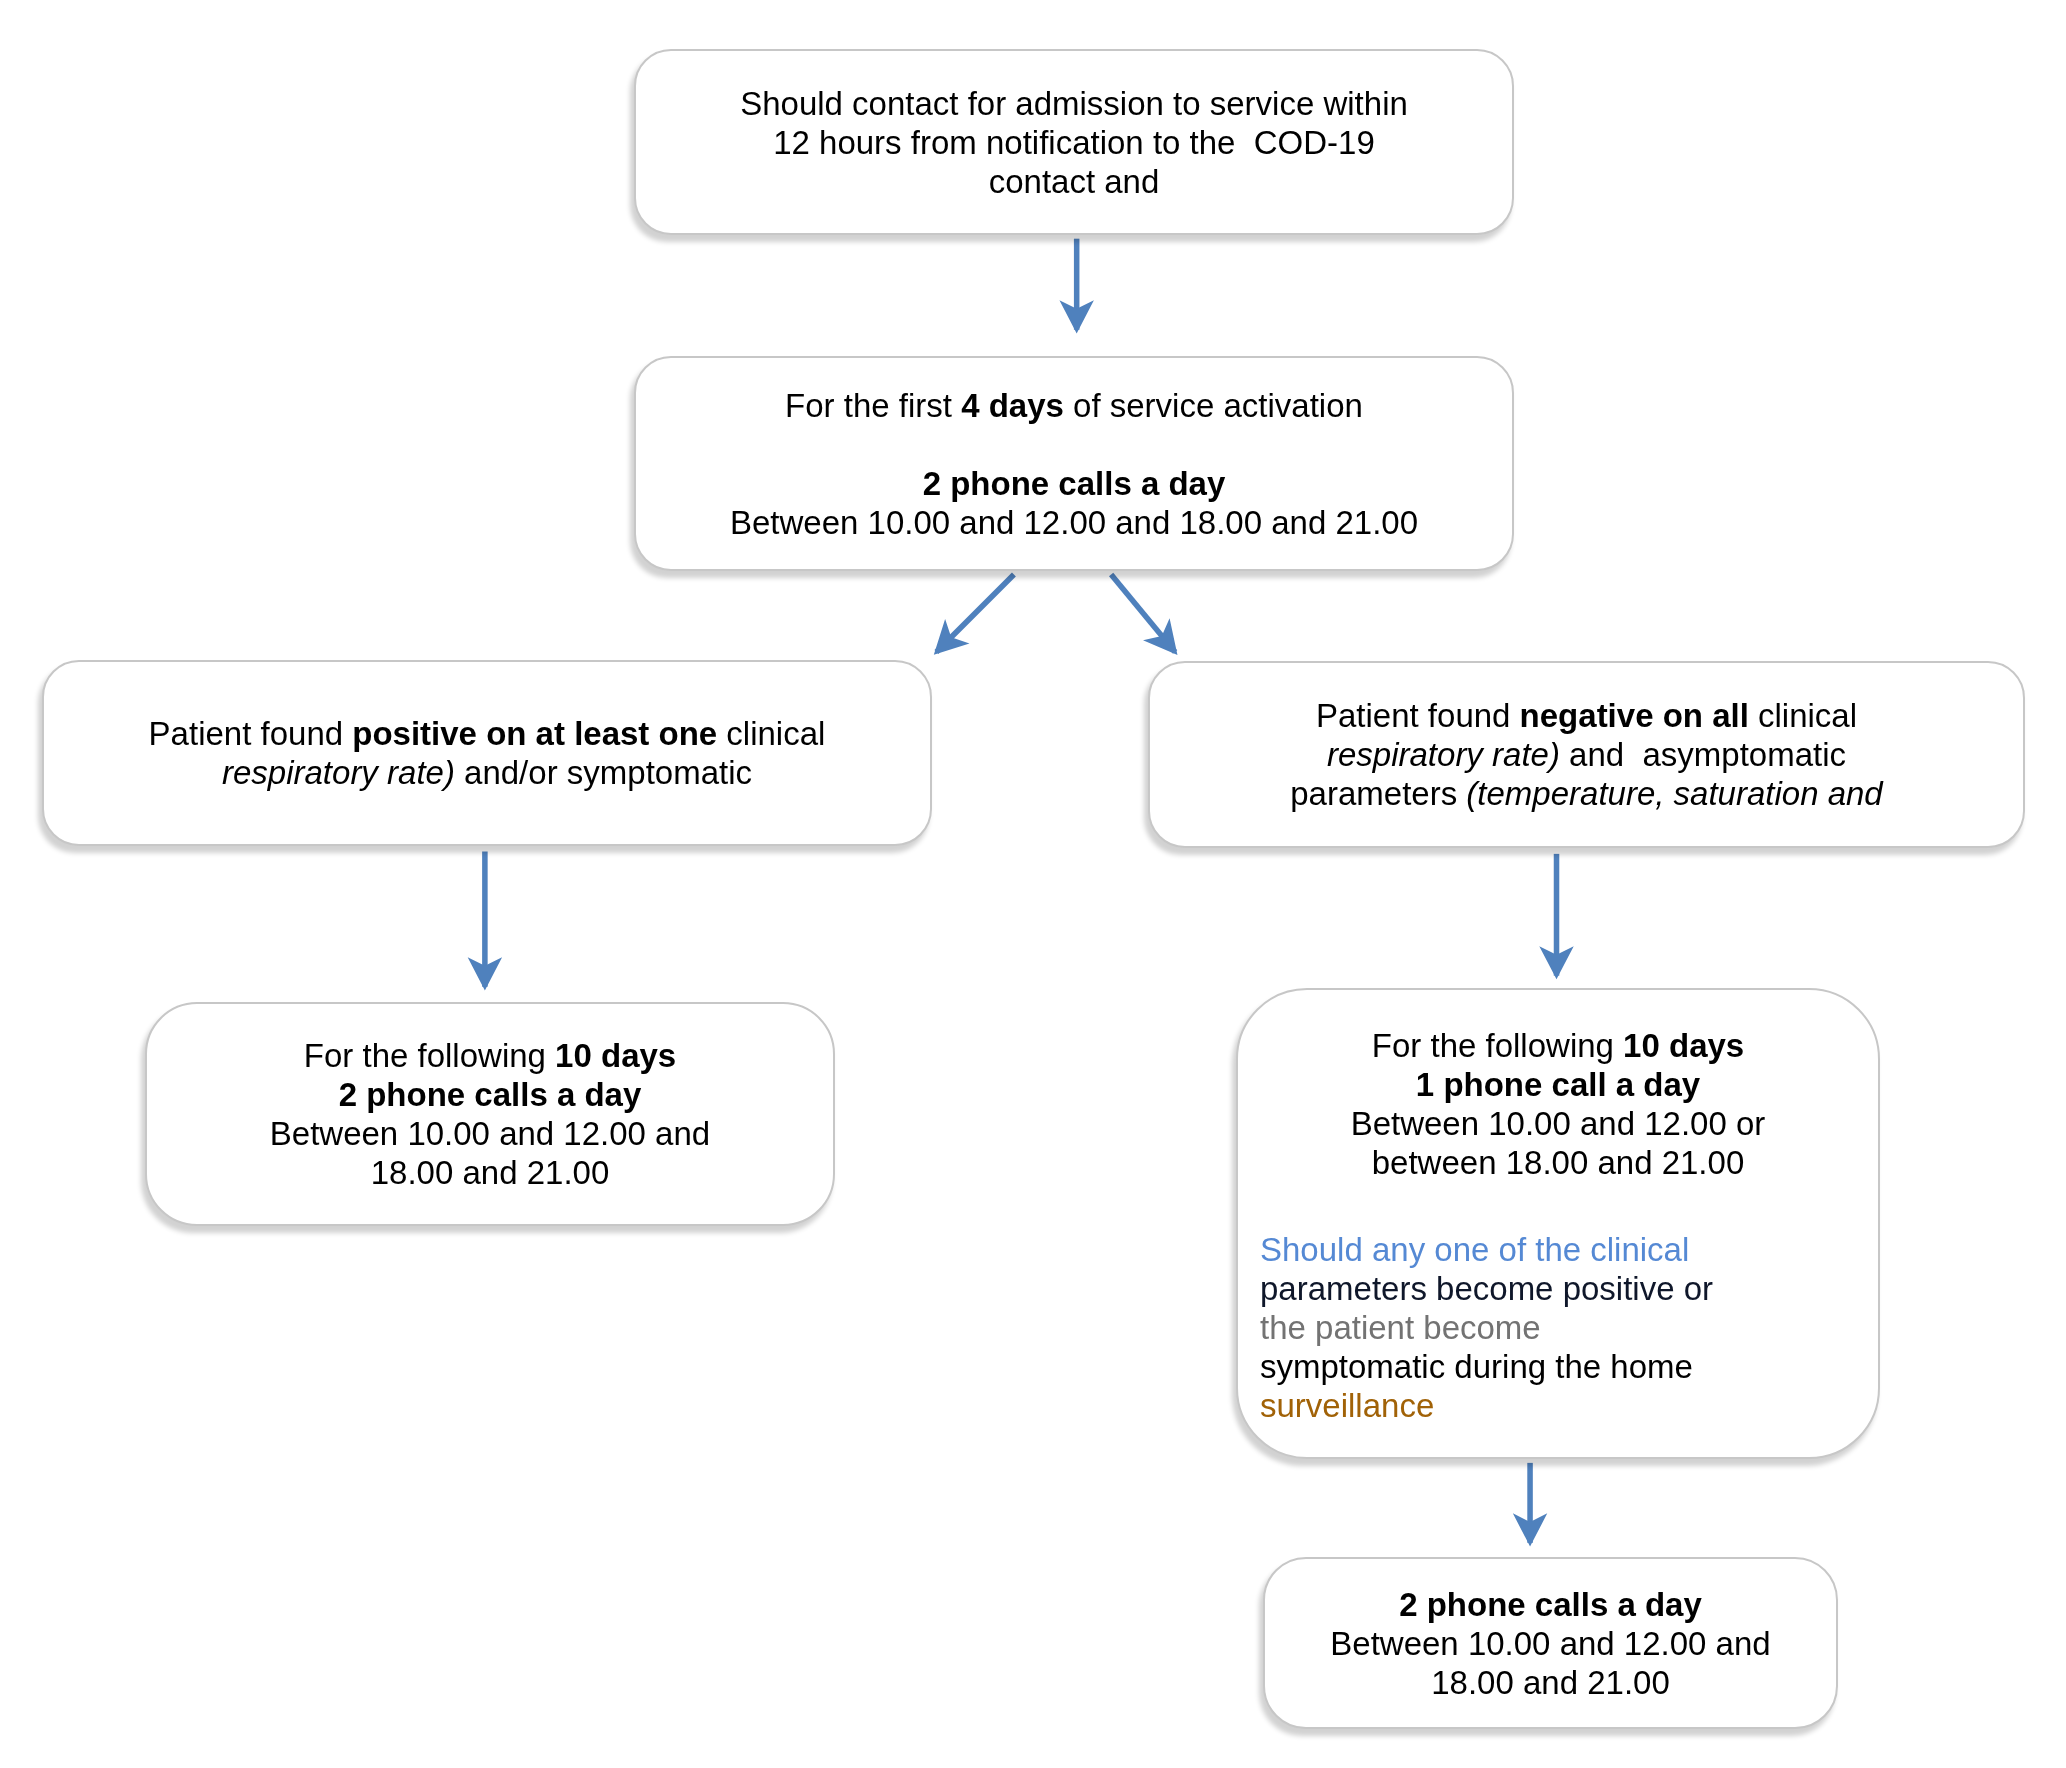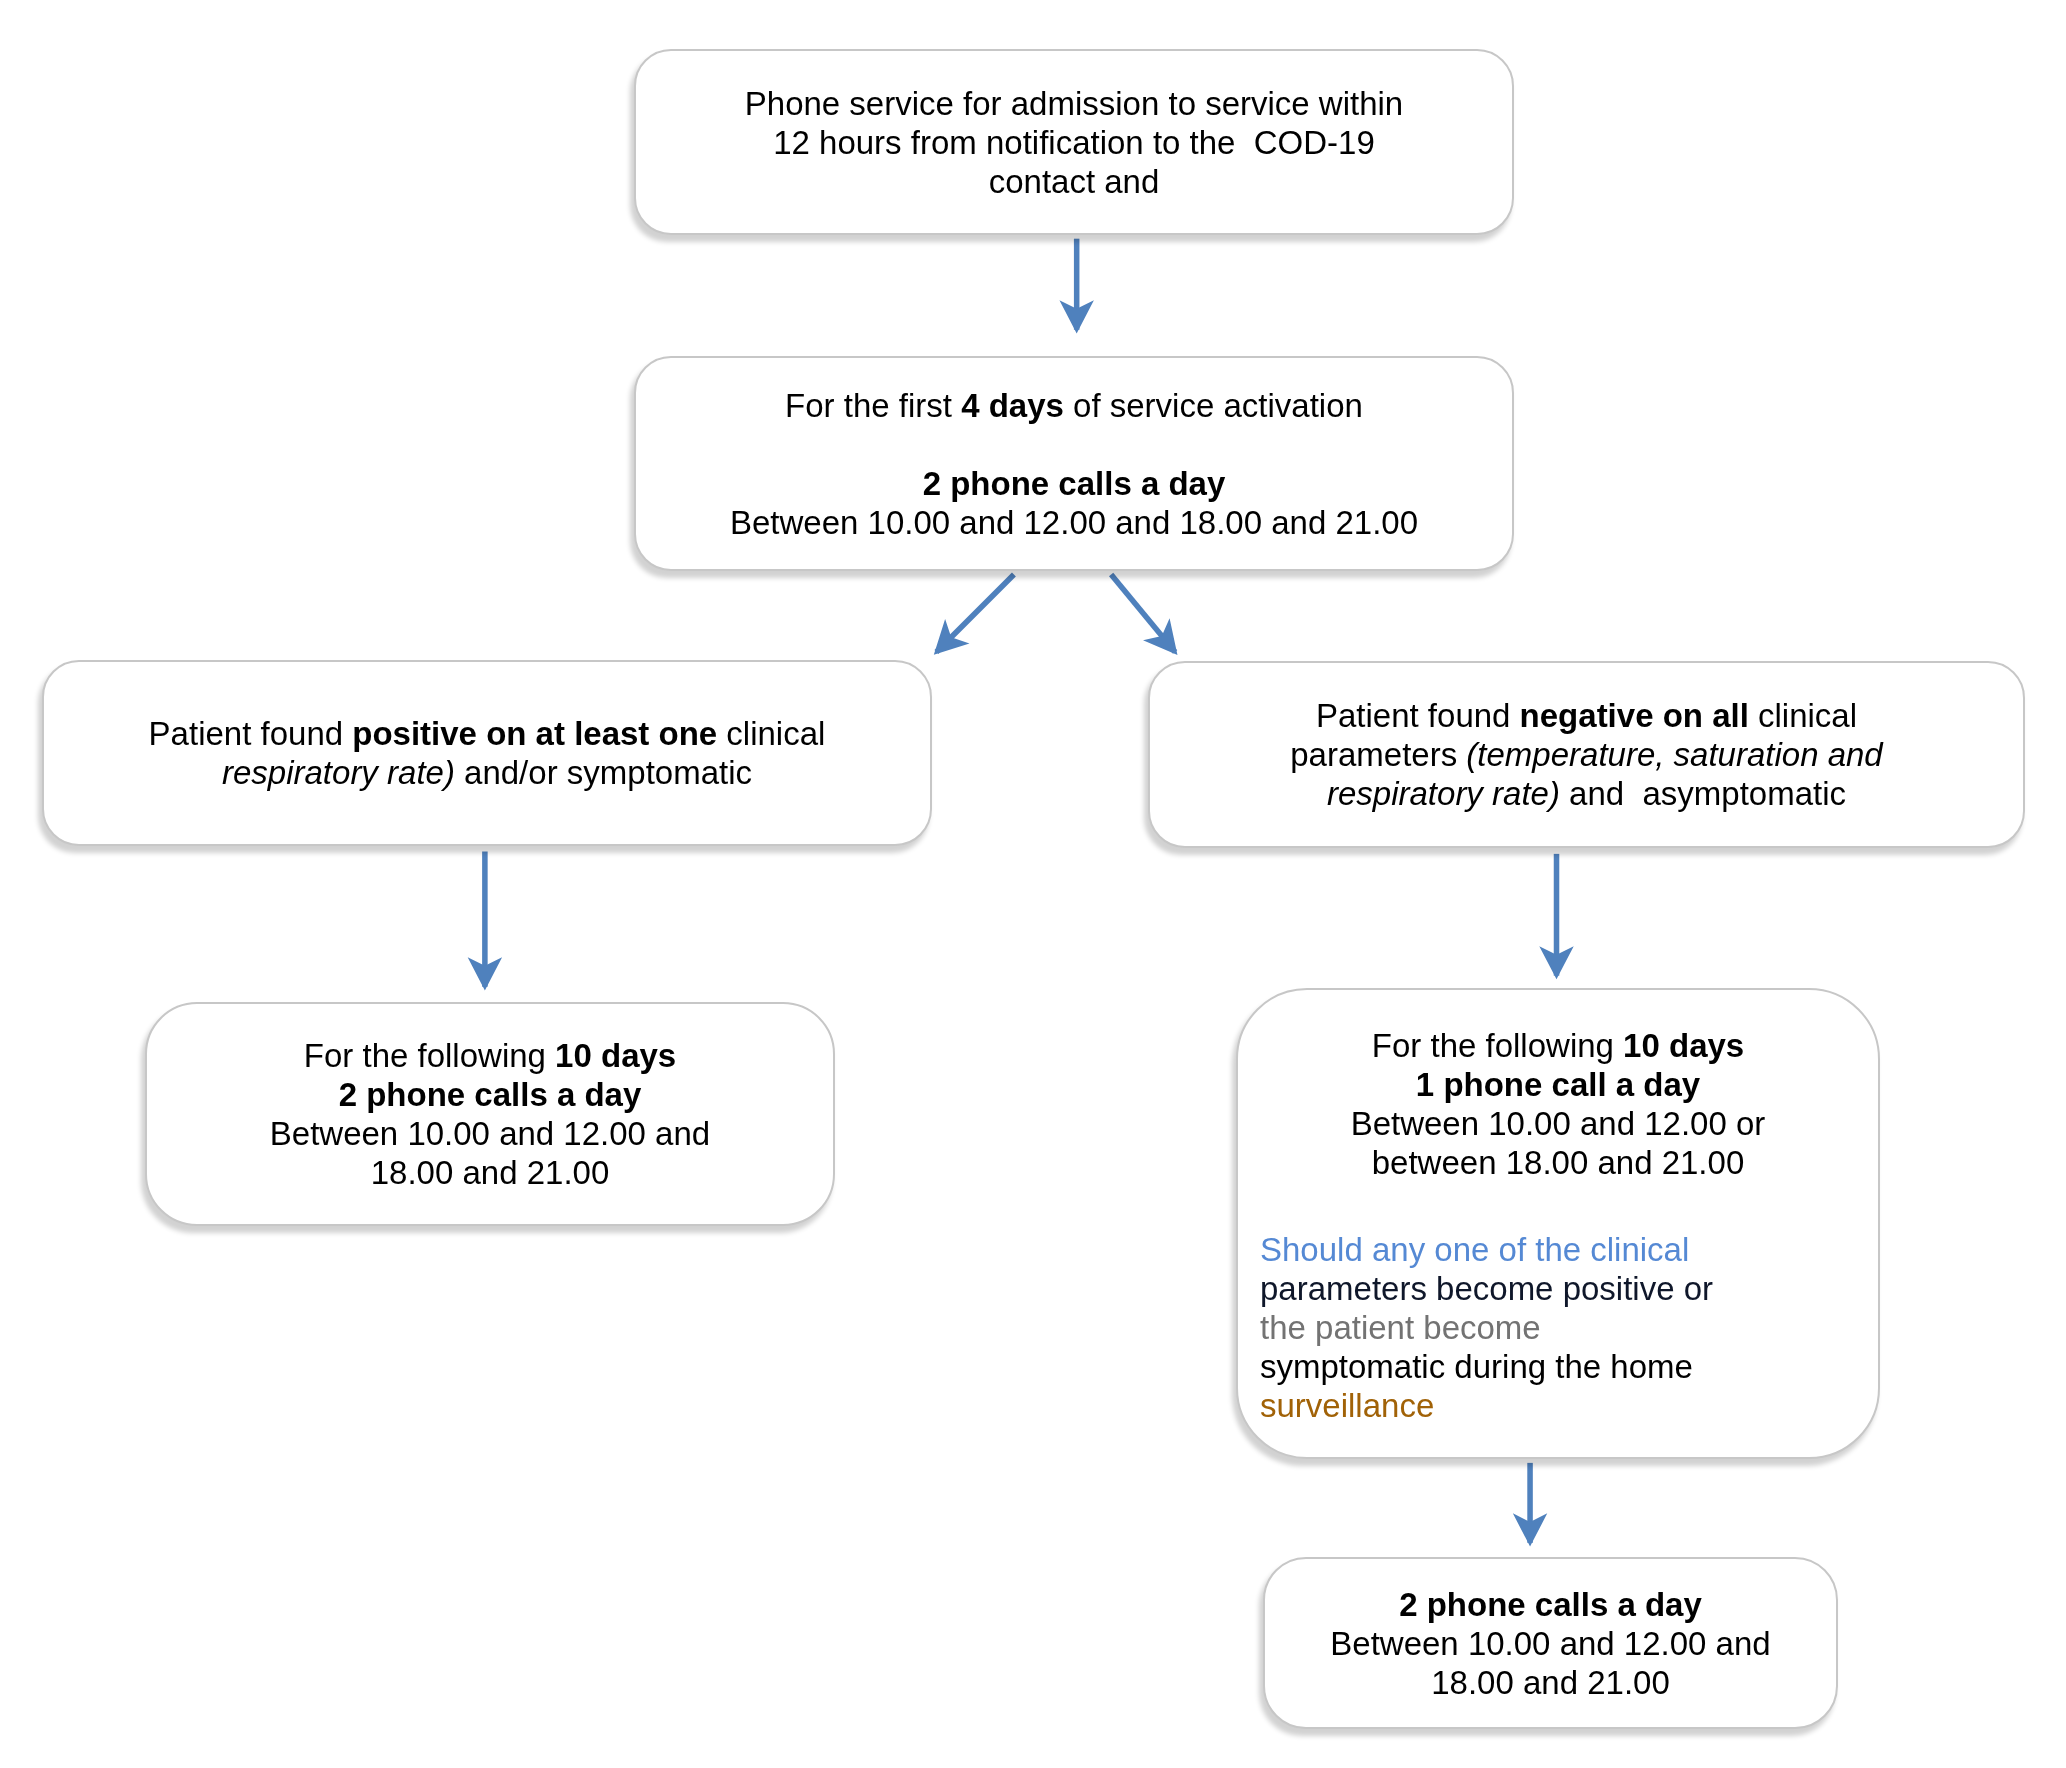--- a/index.html
+++ b/index.html
@@ -64,41 +64,41 @@
     </g>
     <g>
       <line x1="2530" y1="1388" x2="2530" y2="1586" stroke-width="9" marker-end="url(#ah)" stroke="#4F81BD"></line>
     </g>
     <g>
       <line x1="2487" y1="2378" x2="2487" y2="2508" stroke-width="9" marker-end="url(#ah)" stroke="#4F81BD"></line>
     </g>
   </svg>
 
   <div class="box" id="box-top">
-      <div class="line"><span>Phone service for admission to service within</span></div>
+      <div class="line"><span>Should contact for admission to service within</span></div>
       <div class="line"><span>12 hours from notification to the  COD-19</span></div>
       <div class="line"><span>contact and</span></div>
     </div>
 
   <div class="box" id="box-first-days">
       <div class="line"><span>For the first </span><span style="font-weight: bold;">4 days</span><span> of service activation</span></div>
       <div class="line"></div>
       <div class="line"><span style="font-weight: bold;">2 phone calls a day</span></div>
       <div class="line"><span>Between 10.00 and 12.00 and 18.00 and 21.00</span></div>
     </div>
 
   <div class="box" id="box-positive">
       <div class="line"><span>Patient found </span><span style="font-weight: bold;">positive on at least one</span><span> clinical</span></div>
       <div class="line"><span style="font-style: italic;">respiratory rate)</span><span> and/or symptomatic</span></div>
     </div>
 
   <div class="box" id="box-negative">
       <div class="line"><span>Patient found </span><span style="font-weight: bold; text-align: center;">negative on all</span><span> clinical</span></div>
+      <div class="line"><span style="font-style: italic;">respiratory rate)</span><span> and  asymptomatic</span></div>
       <div class="line"><span>parameters </span><span style="font-style: italic;">(temperature, saturation and</span></div>
-      <div class="line"><span style="font-style: italic;">respiratory rate)</span><span> and  asymptomatic</span></div>
     </div>
 
   <div class="box" id="box-positive-follow">
       <div class="line"><span>For the following </span><span style="font-weight: bold;">10 days</span></div>
       <div class="line"><span style="font-weight: bold;">2 phone calls a day</span></div>
       <div class="line"><span>Between 10.00 and 12.00 and</span></div>
       <div class="line"><span>18.00 and 21.00</span></div>
     </div>
 
   <div class="box" id="box-negative-follow">

